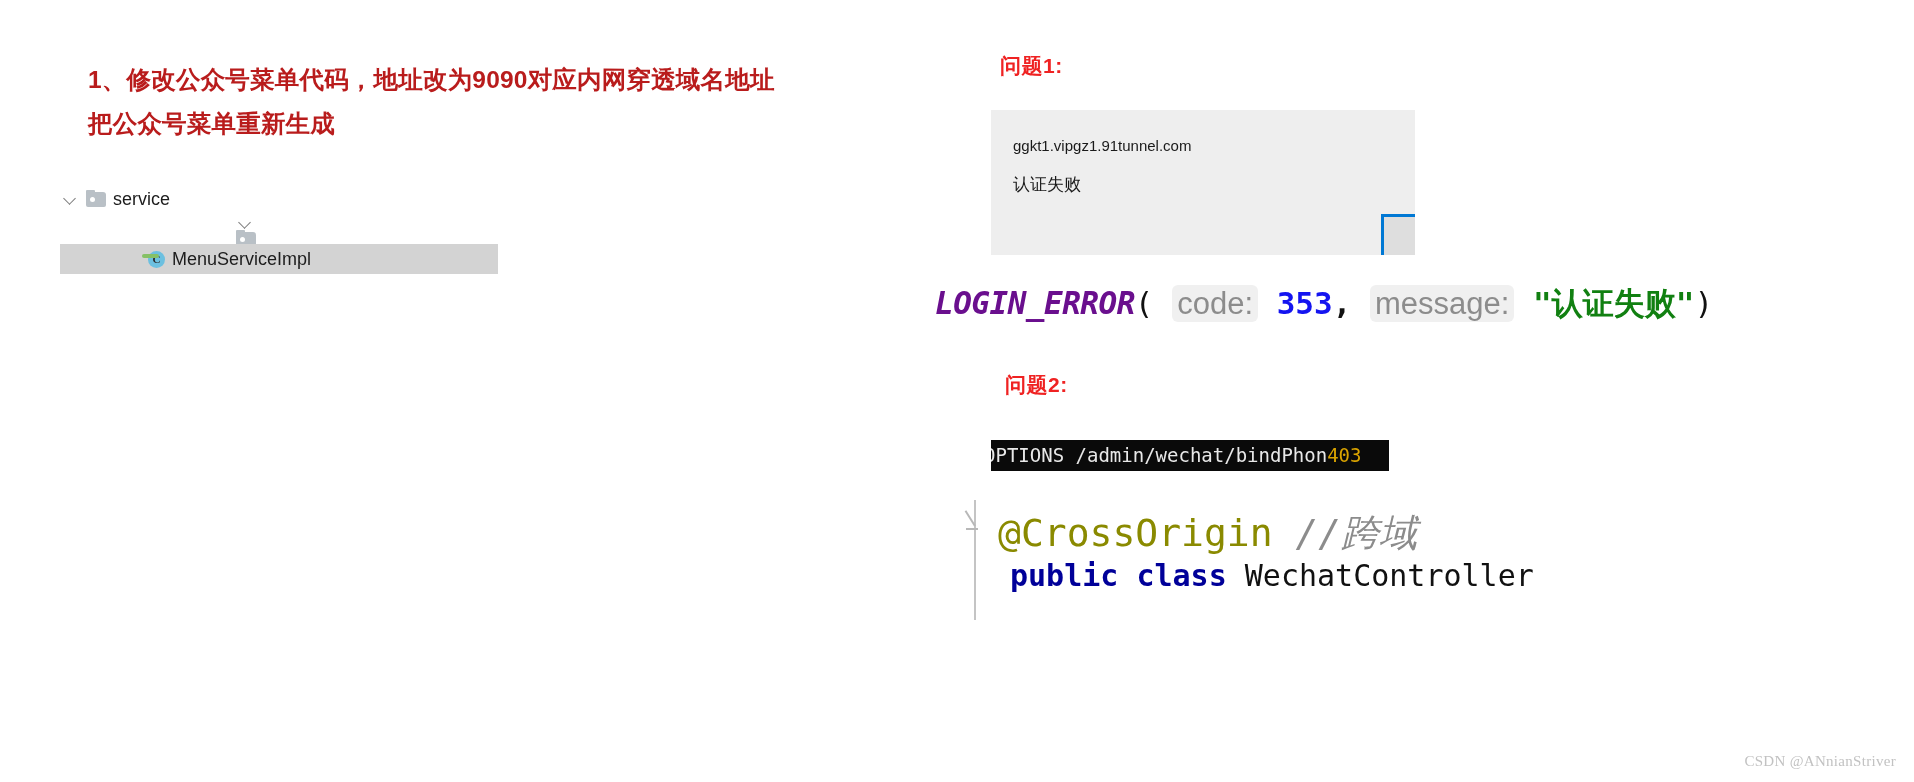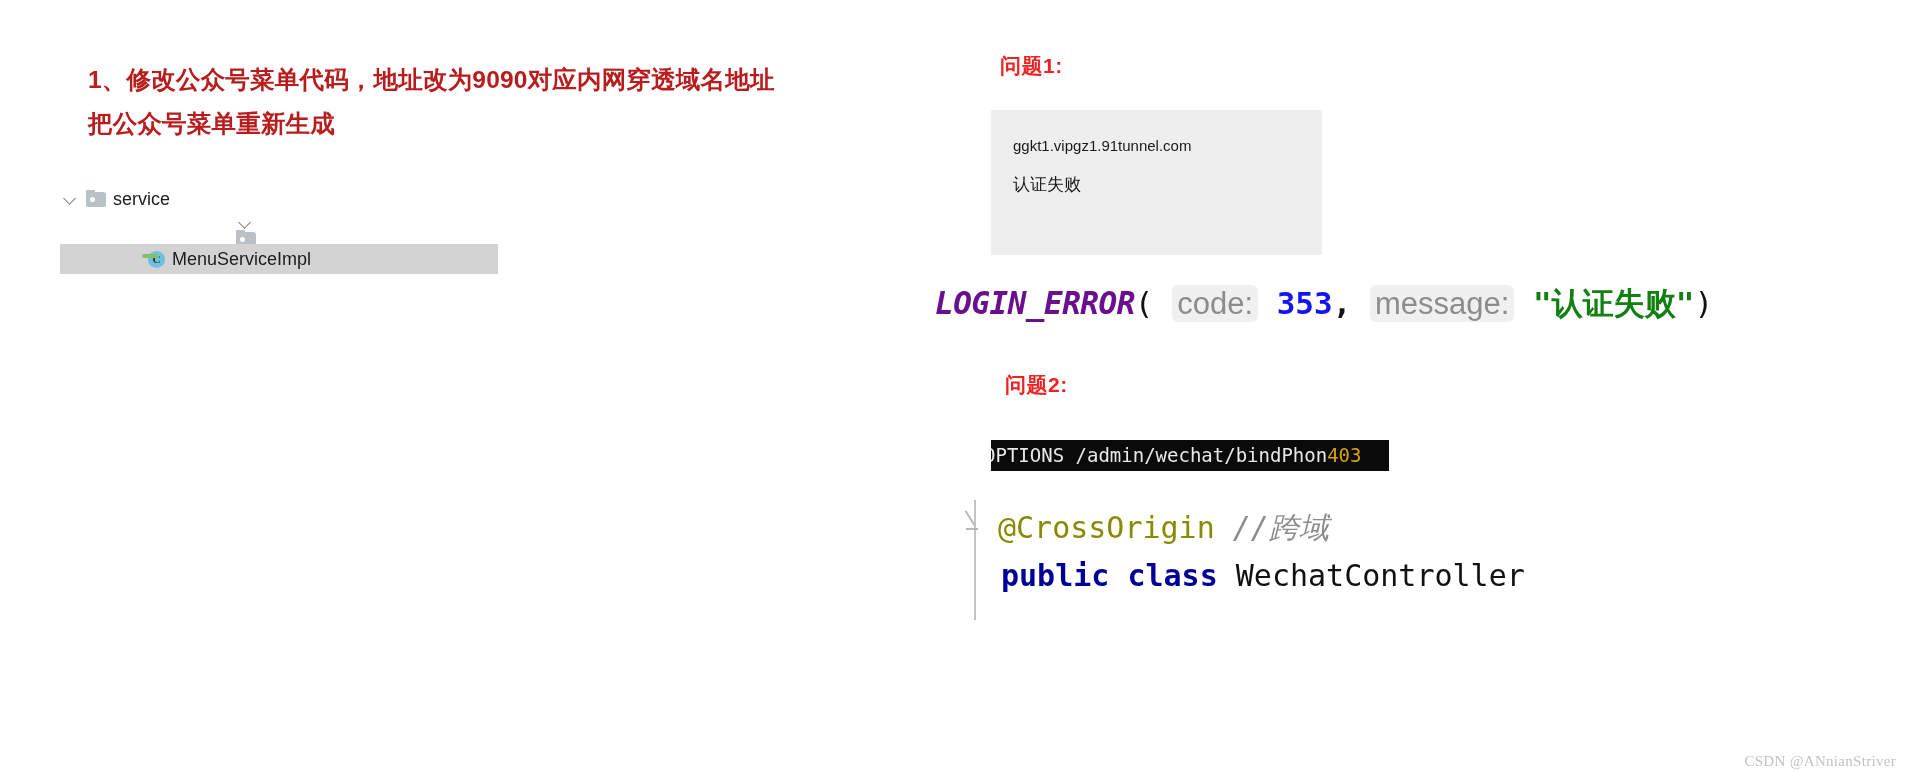--- a/index.html
+++ b/index.html
@@ -132,24 +132,25 @@
     font-size: 21px;
     letter-spacing: 0.5px;
   }
   #q1-label { left: 1000px; top: 52px; }
   #q2-label { left: 1005px; top: 371px; }
 
   .dialog {
     position: absolute;
     left: 991px;
     top: 110px;
-    width: 331px;
+    width: 382px;
     height: 145px;
     background: #eeeeee;
     overflow: hidden;
+    padding-left: 42px;
   }
   .dialog .domain {
     position: absolute;
     left: 22px;
     top: 27px;
     font-size: 15px;
     color: #1a1a1a;
   }
   .dialog .msg {
     position: absolute;
@@ -246,32 +247,32 @@
     width: 2px;
     height: 18px;
     background: #b8b8b8;
     transform: rotate(-32deg);
     transform-origin: bottom center;
   }
   .code-annot {
     position: absolute;
     left: 36px;
     top: 8px;
-    font-size: 30px;
+    font-size: 38px;
     white-space: nowrap;
     font-family: "DejaVu Sans Mono", monospace;
   }
   .tok-annot { color: #8a8a00; }
   .tok-comment {
     color: #8c8c8c;
     font-style: italic;
   }
   .code-decl {
     position: absolute;
-    left: 39px;
+    left: 48px;
     top: 58px;
     font-size: 30px;
     white-space: nowrap;
     font-family: "DejaVu Sans Mono", monospace;
   }
   .tok-kw { color: #000099; font-weight: bold; }
   .tok-cls { color: #111111; }
 
   .watermark {
     position: absolute;

